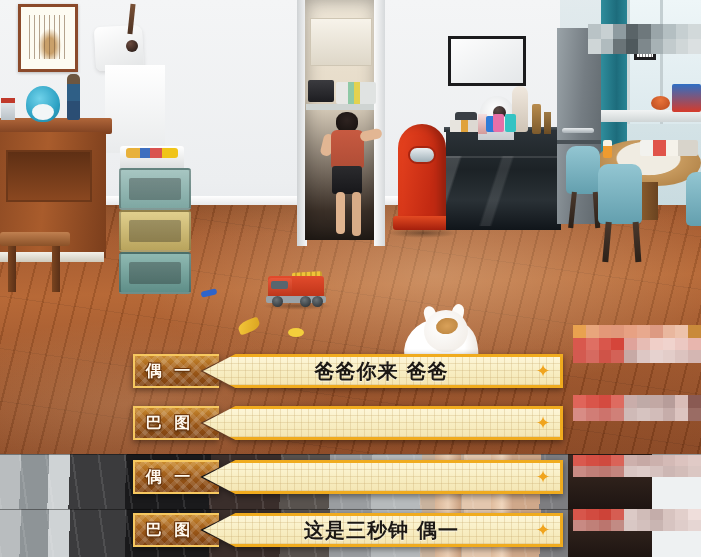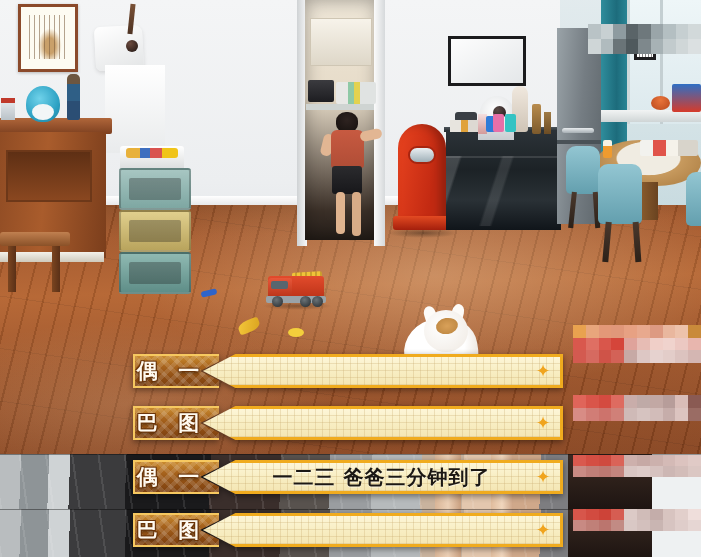--- a/index.html
+++ b/index.html
@@ -397,24 +397,24 @@
       repeating-linear-gradient(45deg, rgba(255,255,255,.13) 0 4px, rgba(0,0,0,0) 4px 9px),
       repeating-linear-gradient(-45deg, rgba(255,255,255,.13) 0 4px, rgba(0,0,0,0) 4px 9px),
       linear-gradient(180deg,#c98a2e 0%, #a8641d 35%, #8e4d14 72%, #7d4110 100%);
     border:2px solid #f6c860;
     border-right:none;
     clip-path: polygon(0 0, 100% 0, 100% 22%, 78% 50%, 100% 78%, 100% 100%, 0 100%);
     padding-right:14px;
     z-index:2;
   }
   .name-tag span {
-    font-size:21px; font-weight:700; letter-spacing:4px;
+    font-size:16px; font-weight:700; letter-spacing:4px;
     color:#fffaf0;
     text-shadow: 1px 1px 0 #6a3409, -1px 1px 0 #6a3409, 1px -1px 0 #6a3409, -1px -1px 0 #6a3409, 0 2px 3px rgba(0,0,0,.5);
-    font-family:Liberation Mono, monospace;
+    font-family:Liberation Sans, sans-serif;
     white-space:nowrap;
     text-align:right;
   }
 
   
   .text-plate {
     position:relative;
     flex:1;
     display:flex; align-items:center; justify-content:center;
     background:
@@ -716,45 +716,46 @@
         <i style="background: rgb(223, 205, 202);"></i>
         <i style="background: rgb(230, 214, 211);"></i>
       </div>
     </div>
 
   <div class="sub-row" id="row1">
     <div class="name-tag">
       <span>偶 一</span>
     </div>
     <div class="text-plate">
+      <div class="cap">爸爸你来 爸爸</div>
       <div class="sparkle">✦</div>
     </div>
   </div>
 
   <div class="sub-row" id="row2">
     <div class="name-tag">
       <span>巴 图</span>
     </div>
     <div class="text-plate">
       <div class="sparkle">✦</div>
     </div>
   </div>
 
   <div class="sub-row" id="row3">
     <div class="name-tag">
       <span>偶 一</span>
     </div>
     <div class="text-plate">
-      <div class="cap">一二三 爸爸三分钟到了</div>
       <div class="sparkle">✦</div>
     </div>
   </div>
 
   <div class="sub-row" id="row4">
     <div class="name-tag">
       <span>巴 图</span>
     </div>
     <div class="text-plate">
+      <div class="cap">这是三秒钟 偶一</div>
       <div class="sparkle">✦</div>
     </div>
   </div>
 
 </div>
 
 </body></html>

